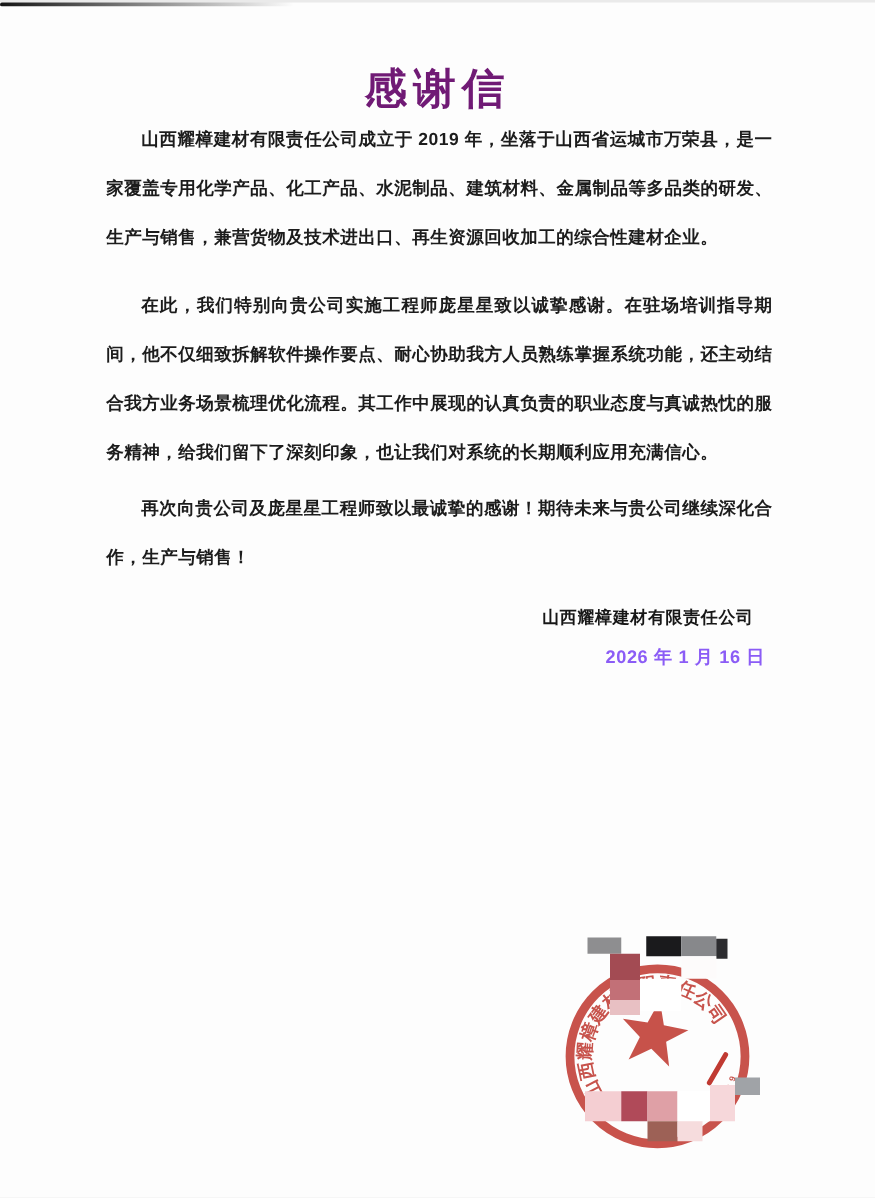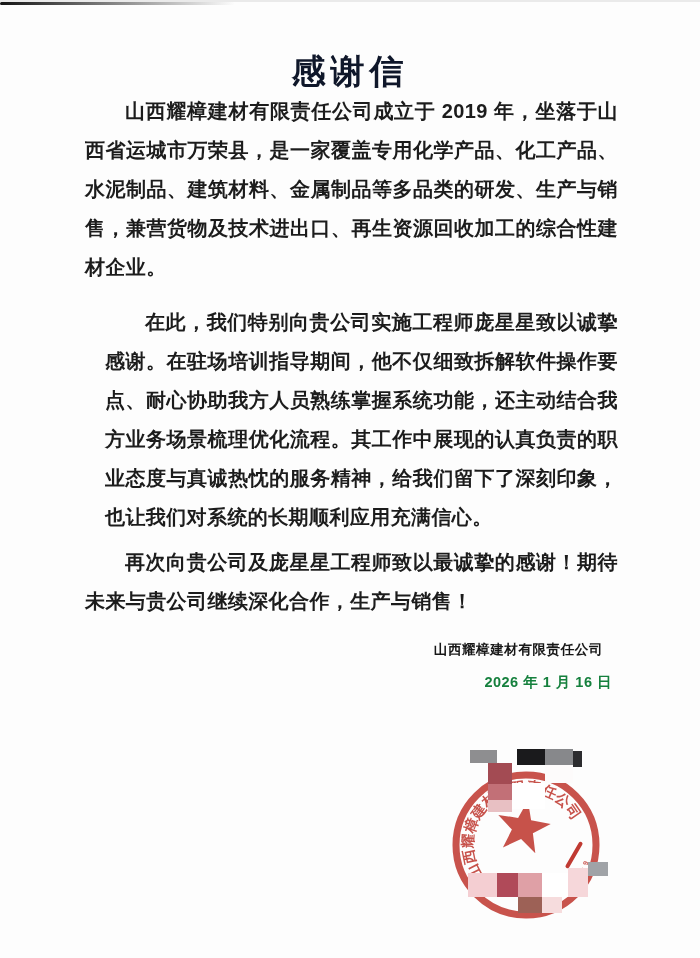--- a/index.html
+++ b/index.html
@@ -24,62 +24,62 @@
     position:absolute;left:0;top:0;width:100%;height:2px;
     background:rgba(180,180,180,.25);
   }
   .title{
     margin:50px 0 0 0;
     text-align:center;
     font-size:34px;
     font-weight:700;
     letter-spacing:5px;
     line-height:42px;
-    color:#0f172a;
+    color:#701a75;
   }
   .letter-body{
     position:relative;
     margin:0 82px 0 85px;
     z-index:10;
   }
   .salutation{
     margin-top:14px;
     font-size:15px;font-weight:700;line-height:39px;letter-spacing:.8px;
   }
   .greeting{
     margin-top:7px;
     font-size:15px;font-weight:700;line-height:39px;letter-spacing:.8px;
   }
   .para{
     margin:0;
-    font-size:20px;
+    font-size:14px;
     font-weight:600;
     line-height:39px;
     letter-spacing:.4px;
     text-align:justify;
     text-indent:2em;
   }
-  .para.gap-lg{margin-top:16px;margin-left:20px;}
+  .para.gap-lg{margin-top:16px;}
   .para.gap-sm{margin-top:6px;}
   .signature{
     margin-top:14px;
     text-align:right;
   }
   .sig-company{
     font-size:13.5px;font-weight:700;letter-spacing:.6px;
     line-height:30px;
     padding-right:15px;
     color:#171717;
   }
   .sig-date{
     font-size:14.5px;font-weight:700;letter-spacing:.5px;
     line-height:30px;
     margin-top:2px;
     padding-right:6px;
-    color:#15803d;
+    color:#8b5cf6;
   }
   .seal-svg{
     position:absolute;left:441px;top:748px;
     width:170px;height:195px;
     z-index:20;
     mix-blend-mode:multiply;
     opacity:.95;
   }
   .seal-ring-text{
     font-family:"Liberation Sans","DejaVu Sans",sans-serif;

